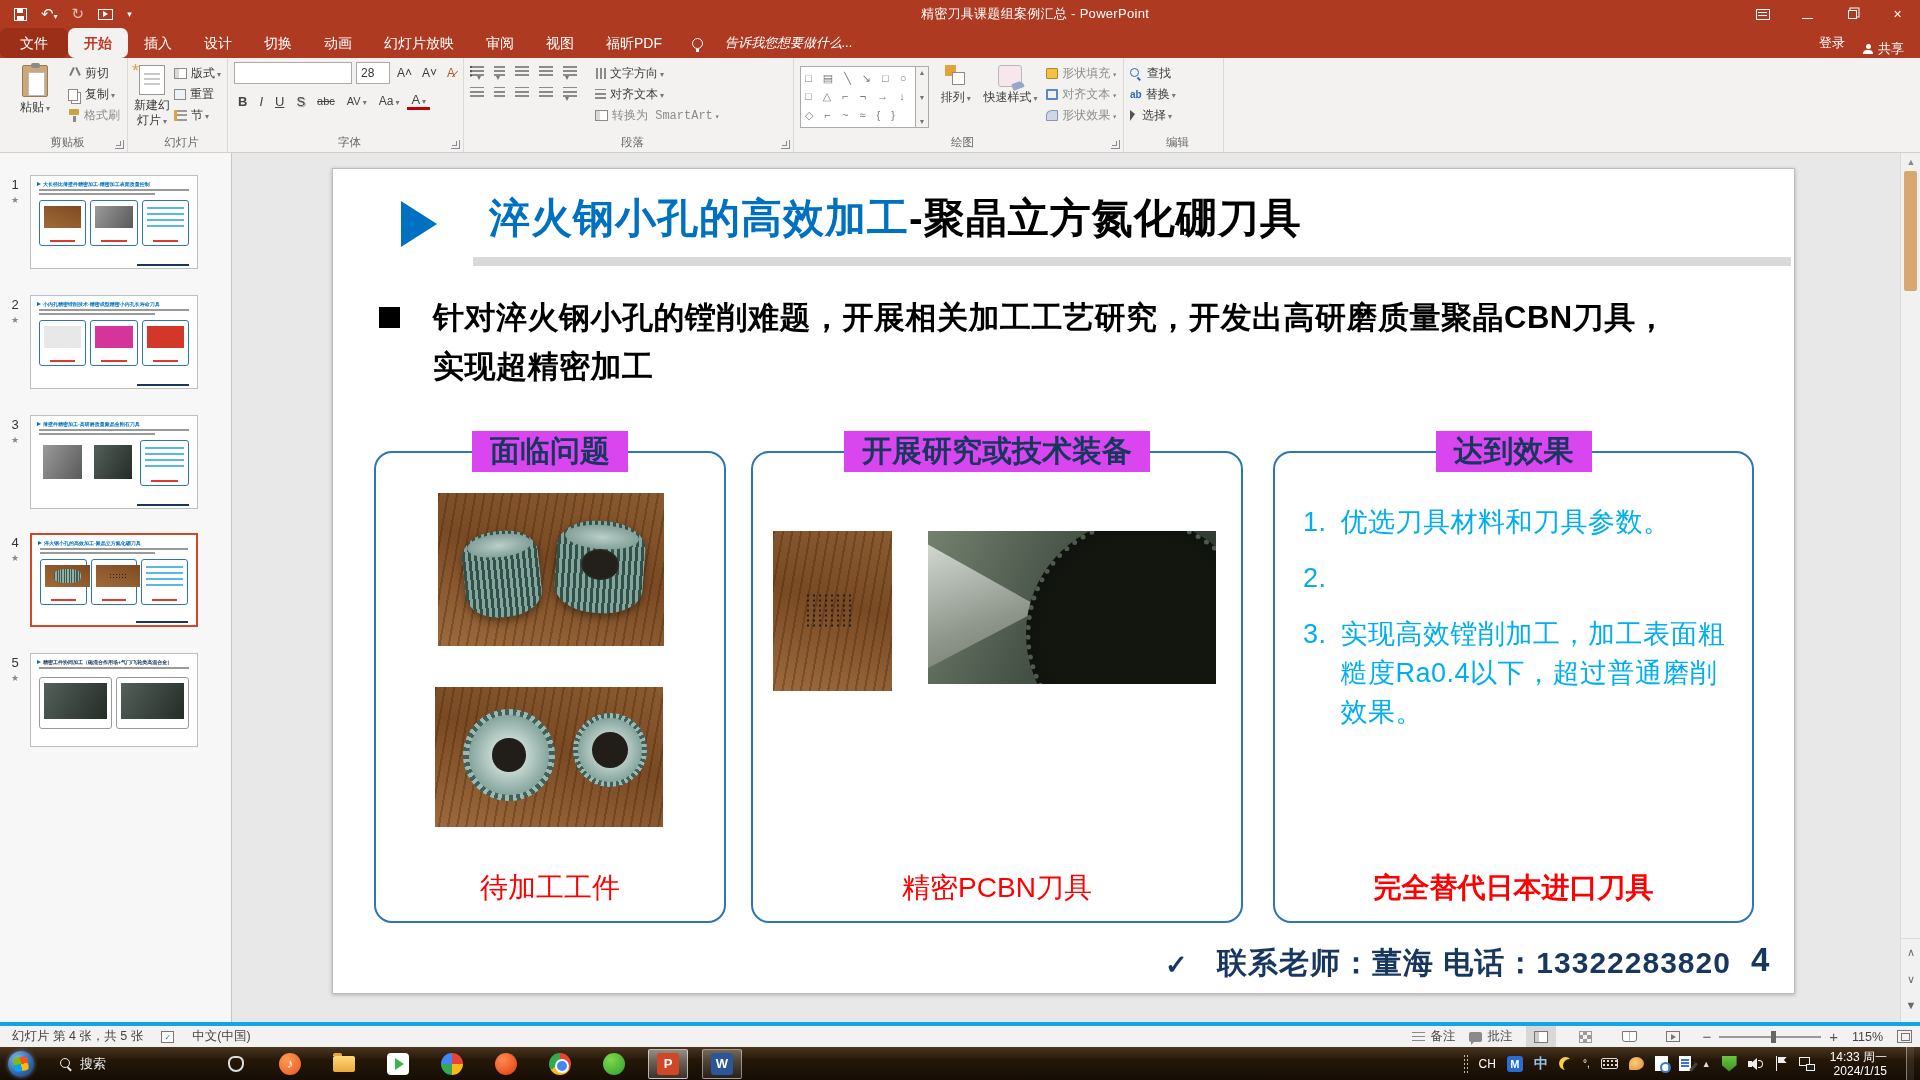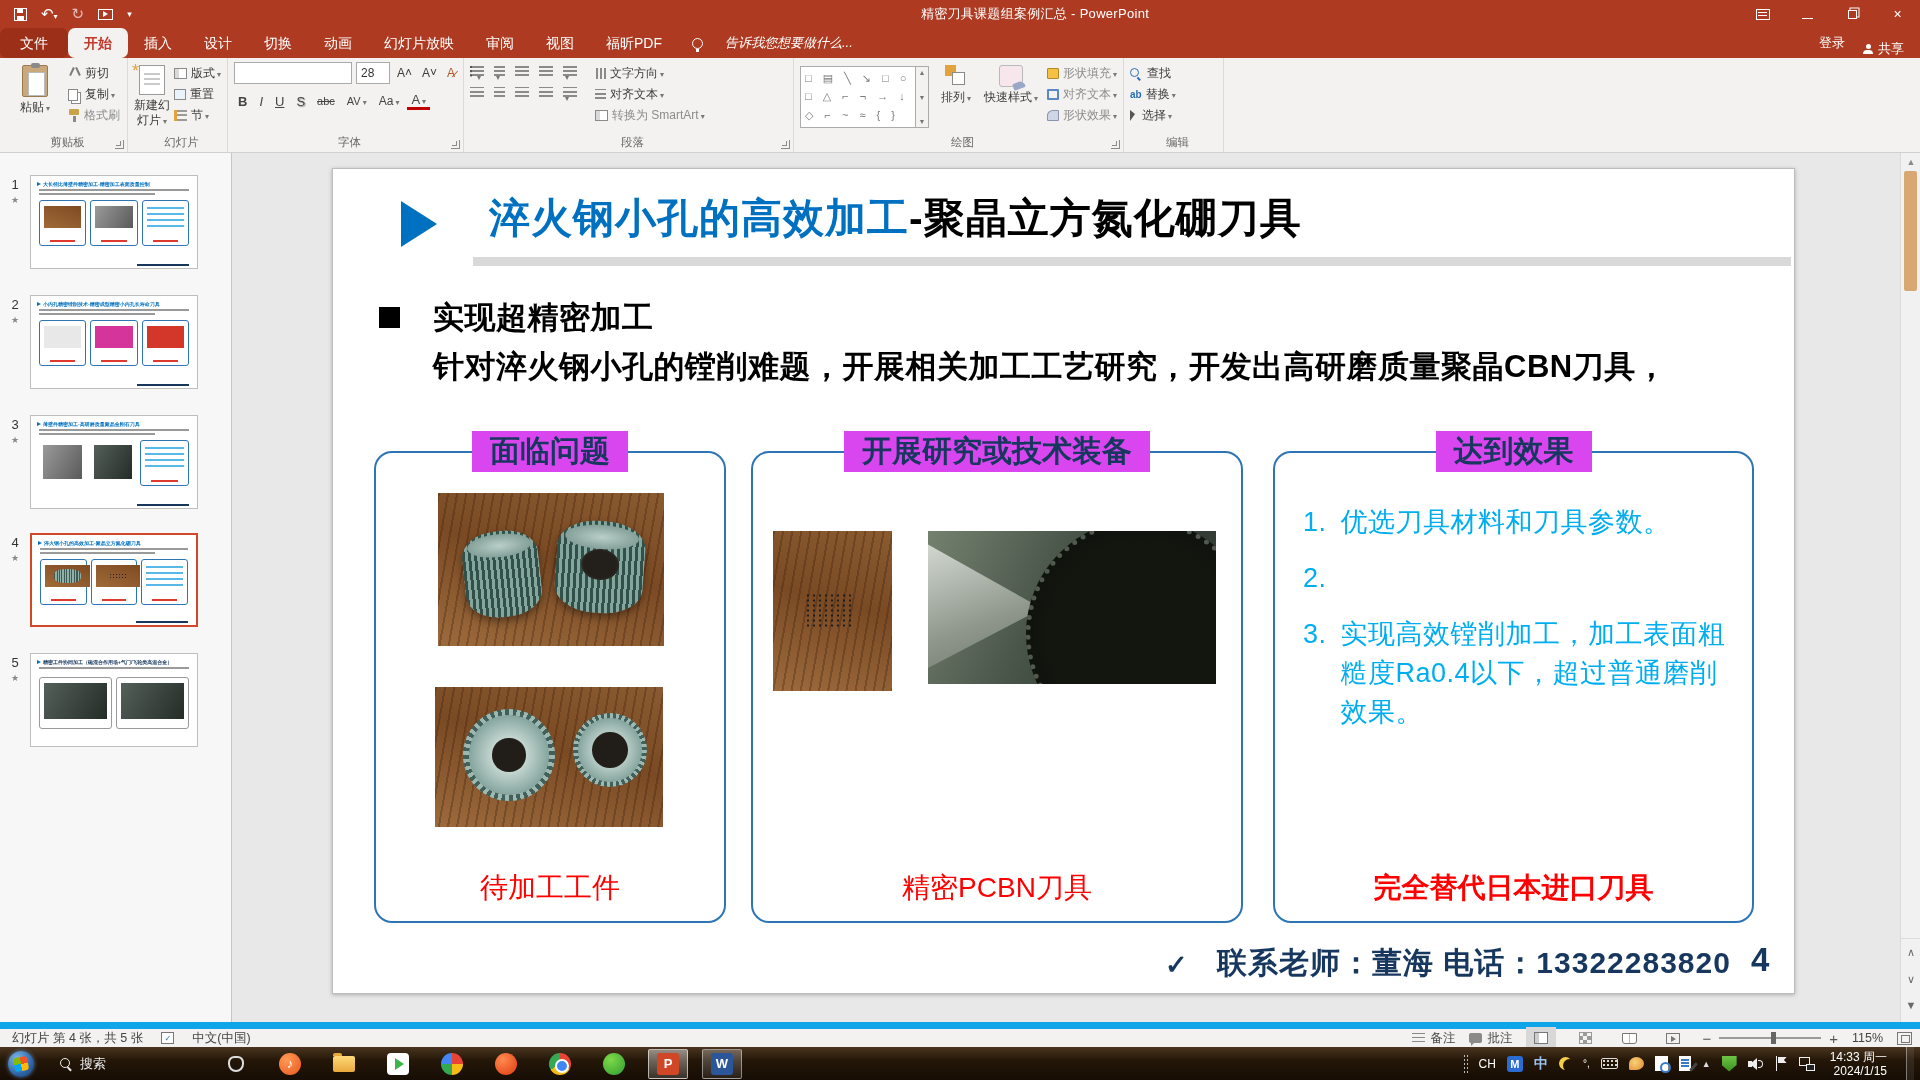--- a/index.html
+++ b/index.html
@@ -42,21 +42,21 @@
   
   #ribbon { top:58px; height:95px; background:#F3F2F1; border-bottom:1px solid #D2D0CE; display:flex; }
   .group { position:relative; border-right:1px solid #DCDAD8; padding:4px 6px 18px; display:flex; gap:4px; }
   .glabel { position:absolute; bottom:2px; left:4px; width:100%; text-align:center; font-size:11.5px; color:#696969; }
   .launcher { position:absolute; right:3px; bottom:3px; width:9px; height:9px; border-right:1.5px solid #8a8a8a; border-bottom:1.5px solid #8a8a8a; }
   .launcher::before { content:""; position:absolute; right:2px; bottom:2px; width:4px; height:4px; border-right:1.5px solid #8a8a8a; border-bottom:1.5px solid #8a8a8a; }
   .bigbtn { width:58px; display:flex; flex-direction:column; align-items:center; justify-content:flex-start; gap:3px; font-size:12px; color:#3b3b3b; text-align:center; padding-top:3px; line-height:1.25; }
   .smallcol { display:flex; flex-direction:column; justify-content:flex-start; gap:4px; padding-top:3px; }
   .smallbtn { display:flex; align-items:center; gap:4px; font-size:12px; color:#3b3b3b; white-space:nowrap; }
   .dd::after { content:"▾"; font-size:8px; color:#777; margin-left:2px; }
-  .gray { color:#8c8c8c; }
+  .gray { color:#8c8c8c;font-family:Liberation Mono, monospace; }
   
   .ic-paste { width:26px; height:32px; background:#C9A87C; border:1px solid #9a7b50; border-radius:2px; position:relative; }
   .ic-paste::before { content:""; position:absolute; left:5px; top:6px; width:15px; height:22px; background:#fff; border:1px solid #bbb; }
   .ic-paste::after { content:""; position:absolute; left:8px; top:-3px; width:9px; height:5px; background:#8a8a8a; border-radius:2px; }
   .ic-cut { width:13px; height:13px; position:relative; }
   .ic-cut::before, .ic-cut::after { content:""; position:absolute; top:0; width:1.5px; height:9px; background:#7a7a7a; }
   .ic-cut::before { left:3px; transform:rotate(25deg); }
   .ic-cut::after { right:3px; transform:rotate(-25deg); }
   .ic-copy { width:10px; height:12px; border:1px solid #8a8a8a; background:#fff; box-shadow:3px 3px 0 -1px #fff, 3px 3px 0 0 #8a8a8a; margin-right:3px; }
   .ic-brush { width:12px; height:13px; position:relative; }
@@ -177,21 +177,21 @@
   
   #vscroll { position:absolute; right:0; top:0; width:20px; height:869px; background:#F1F1F1; border-left:1px solid #DADADA; }
   .vs-up { position:absolute; top:0; left:0; width:20px; height:18px; color:#8a8a8a; font-size:9px; text-align:center; line-height:18px; }
   .vs-thumb { position:absolute; top:18px; left:3px; width:13px; height:120px; background:#D8A873; border-radius:2px; }
   .vs-btn { position:absolute; left:0; width:20px; height:26px; color:#6a6a6a; font-size:11px; text-align:center; line-height:26px; }
   #vs-prev { bottom:58px; border-top:1px solid #dcdcdc; }
   #vs-next { bottom:30px; }
   #vs-dn { bottom:4px; }
 
   
-  #statusbar { top:1022px; height:25px; background:#F3F2F1; border-top:7px solid #0ea5e9; display:flex; align-items:center; font-size:12.5px; color:#444; }
+  #statusbar { top:1022px; height:25px; background:#F3F2F1; border-top:4px solid #0ea5e9; display:flex; align-items:center; font-size:12.5px; color:#444; }
   .sb-left { display:flex; align-items:center; gap:18px; padding-left:12px; flex:1; }
   .ic-spell { width:13px; height:12px; border:1px solid #777; background:#fff; position:relative; font-size:8px; color:#2B6CB8; text-align:center; line-height:11px; }
   .sb-right { display:flex; align-items:center; gap:14px; padding-right:8px; }
   .sb-item { display:flex; align-items:center; gap:5px; }
   .ic-notes { width:13px; height:10px; background:repeating-linear-gradient(#8a8a8a 0 1.5px, transparent 1.5px 4px); }
   .ic-comment { width:13px; height:10px; background:#8a8a8a; border-radius:2px; position:relative; }
   .ic-comment::after { content:""; position:absolute; left:2px; bottom:-3px; border-left:3px solid #8a8a8a; border-bottom:3px solid transparent; }
   .viewbtn { width:30px; height:22px; display:flex; align-items:center; justify-content:center; }
   .viewbtn.sel { background:#D8D8D8; }
   .ic-vnormal { width:14px; height:12px; border:1px solid #777; background:linear-gradient(90deg,#ccc 30%,#fff 30%); }
@@ -604,22 +604,22 @@
 
   <div id="slide">
     <div class="s-tri"></div>
     <div class="s-title">
       <span class="blue">淬火钢小孔的高效加工</span><span class="black">-聚晶立方氮化硼刀具</span>
     </div>
     <div class="s-underline"></div>
 
     <div class="s-bullet-sq"></div>
     <div class="s-bullet">
+      <div>针对淬火钢小孔的镗削难题，开展相关加工工艺研究，开发出高研磨质量聚晶CBN刀具，</div>
       <div>实现超精密加工</div>
-      <div>针对淬火钢小孔的镗削难题，开展相关加工工艺研究，开发出高研磨质量聚晶CBN刀具，</div>
     </div>
 
     <div id="box1" class="sbox">
       <div class="sbox-title">面临问题</div>
       <div id="photo1" class="photo wood">
         <div id="rollerA" class="roller"></div>
         <div id="rollerB" class="roller"></div>
       </div>
       <div id="photo2" class="photo wood">
         <div id="gearA" class="gear">

